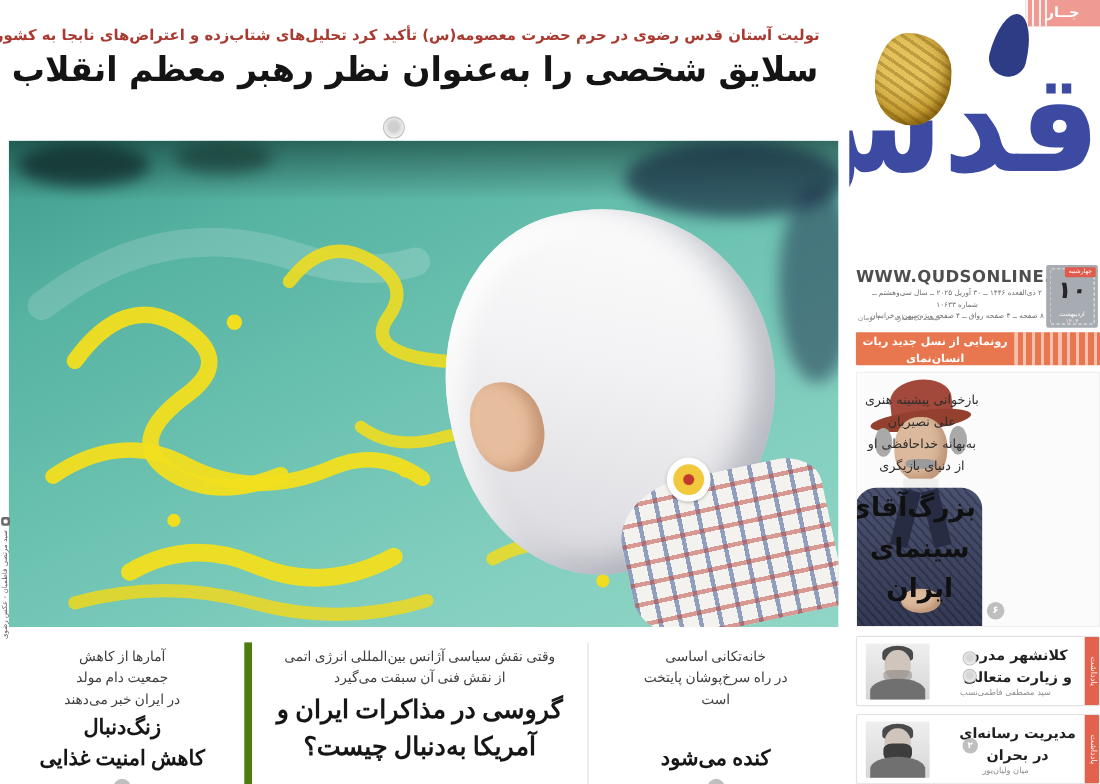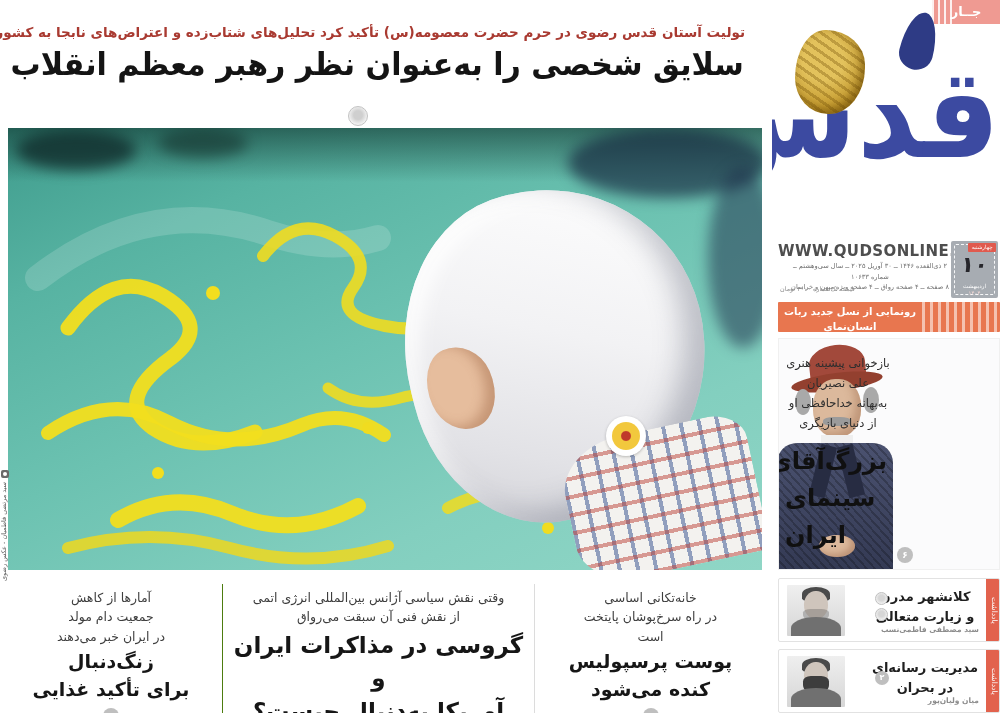--- a/index.html
+++ b/index.html
@@ -87,23 +87,23 @@
   .photo-credit{
     left:0;top:482px;height:96px;width:9px;
     writing-mode:vertical-rl;transform:rotate(180deg);
     font-size:6.5px;color:#5a5a5a;letter-spacing:.5px;white-space:nowrap;
   }
 
   
   .bottom-cols{
     left:0;top:584px;width:766px;height:129px;display:flex;
   }
-  .bcol{box-sizing:border-box;padding-top:4px;text-align:center;}
+  .bcol{box-sizing:border-box;padding-top:4px;text-align:center;font-family:Liberation Serif, serif;}
   .bcol-1{width:232px;border-left:1px solid #dcdcdc;}
-  .bcol-2{width:312px;border-left:1px solid #4d7c0f;}
+  .bcol-2{width:312px;border-left:7px solid #4d7c0f;}
   .bcol-3{width:222px;}
   .bcol .bk{font-size:12.5px;color:#3e3e3e;line-height:1.55;}
   .bcol .bh{font-weight:bold;color:#161616;line-height:1.45;margin-top:2px;}
   .bcol-1 .bh,.bcol-3 .bh{font-size:19px;}
   .bcol-2 .bh{font-size:23px;}
   .page-badge{
     display:inline-block;width:16px;height:16px;border-radius:50%;
     background:#bfbfbf;color:#ffffff;font-size:9px;line-height:16px;text-align:center;
     font-weight:bold;margin-top:5px;
   }
@@ -168,21 +168,21 @@
     text-align:center;padding-top:2px;
   }
 
   
   .feature{
     left:778px;top:338px;width:222px;height:232px;background:#fbfbfc;overflow:hidden;
     border:1px solid #f0f0f0;box-sizing:border-box;
   }
   .feat-kicker{position:absolute;right:108px;top:14px;left:6px;text-align:center;
     font-size:11.5px;color:#2e2e2e;line-height:1.75;}
-  .feat-title{position:absolute;right:112px;top:104px;left:6px;text-align:left;
+  .feat-title{position:absolute;right:112px;top:104px;left:6px;text-align:center;
     font-size:24px;font-weight:bold;color:#101010;line-height:1.55;}
   .feat-badge{position:absolute;left:118px;bottom:6px;width:16px;height:16px;border-radius:50%;
     background:#bfbfbf;color:#fff;font-size:9px;line-height:16px;text-align:center;font-weight:bold;}
   .man{position:absolute;left:2px;top:4px;width:108px;height:226px;}
   .man .hat-crown{position:absolute;left:28px;top:2px;width:56px;height:36px;background:#a2493b;
     border-radius:50% 50% 12% 12%;transform:rotate(-6deg);}
   .man .hat-brim{position:absolute;left:10px;top:30px;width:92px;height:18px;background:#93402f;
     border-radius:50%;transform:rotate(-7deg);}
   .man .hair-l{position:absolute;left:14px;top:46px;width:16px;height:26px;background:#a9a9a9;border-radius:50%;}
   .man .hair-r{position:absolute;left:82px;top:44px;width:16px;height:26px;background:#a9a9a9;border-radius:50%;}
@@ -219,22 +219,22 @@
   .np-head{position:absolute;left:17px;top:6px;width:24px;height:28px;background:#cfc5bc;border-radius:48%;}
   .np-hair{position:absolute;left:15px;top:2px;width:28px;height:14px;background:#4a4a4a;border-radius:50% 50% 20% 20%;}
   .np-beard{position:absolute;left:16px;top:20px;width:26px;height:18px;background:#3d3d3d;border-radius:30% 30% 50% 50%;}
   .np-beard.light{background:rgba(90,90,90,.35);height:12px;top:24px;}
   .np-body{position:absolute;left:4px;top:32px;width:50px;height:22px;background:#707070;border-radius:50% 50% 0 0;}
   .note-title{
     position:absolute;right:20px;left:92px;top:8px;text-align:center;
     font-size:13px;font-weight:bold;color:#1f1f1f;line-height:1.55;
   }
   .note-author{
-    position:absolute;right:20px;left:70px;top:46px;
-    font-size:7.5px;color:#8c8c8c;font-weight:bold;
+    position:absolute;right:20px;left:70px;top:46px;text-align:center;
+    font-size:7.5px;color:#8c8c8c;
   }
   .note-mini{position:absolute;width:11px;height:11px;border-radius:50%;border:1px solid #c0c0c0;
     background:radial-gradient(circle at 50% 45%, #d6d6d6 0 35%, #f4f4f4 75%);}
   .note-badge{position:absolute;left:96px;top:21px;width:14px;height:14px;border-radius:50%;
     background:#bfbfbf;color:#fff;font-size:8px;line-height:14px;text-align:center;font-weight:bold;}
 </style>
 </head>
 <body>
 
 <div class="abs kicker">تولیت آستان قدس رضوی در حرم حضرت معصومه(س) تأکید کرد تحلیل‌های شتاب‌زده و اعتراض‌های نابجا به کشور، نظام و مردم صدمه وارد می‌کند</div>
@@ -277,45 +277,45 @@
 <div class="abs photo-credit">سید مرتضی فاطمیان - عکس رضوی</div>
 
 <div class="abs bottom-cols">
   <div class="bcol bcol-1">
     <div class="bk">
       <span>خانه‌تکانی اساسی</span><br>
       <span>در راه سرخ‌پوشان پایتخت</span><br>
       <span>است</span>
     </div>
     <div class="bh">
-      <span>پوست پرسپولیس</span><br>
+      <br>
       <span>کنده می‌شود</span>
     </div>
     <span class="page-badge">۷</span>
   </div>
   <div class="bcol bcol-2">
     <div class="bk">
       <span>وقتی نقش سیاسی آژانس بین‌المللی انرژی اتمی</span><br>
-      <span>از نقش فنی آن سبقت می‌رواق</span>
+      <span>از نقش فنی آن سبقت می‌گیرد</span>
     </div>
     <div class="bh">
       <span>گروسی در مذاکرات ایران و</span><br>
       <span>آمریکا به‌دنبال چیست؟</span>
     </div>
 
   </div>
   <div class="bcol bcol-3">
     <div class="bk">
       <span>آمارها از کاهش</span><br>
       <span>جمعیت دام مولد</span><br>
       <span>در ایران خبر می‌دهند</span>
     </div>
     <div class="bh">
       <span>زنگ‌دنبال</span><br>
-      <span>برای تأکید غذایی</span>
+      <span>کاهش امنیت غذایی</span>
     </div>
     <span class="page-badge">۴</span>
   </div>
 </div>
 
 <div class="abs jaaar-tab">جــار</div>
 <div class="abs logo-box">
   <div class="logo-text">قدس</div>
 </div>
 <div class="abs logo-flame"></div>

